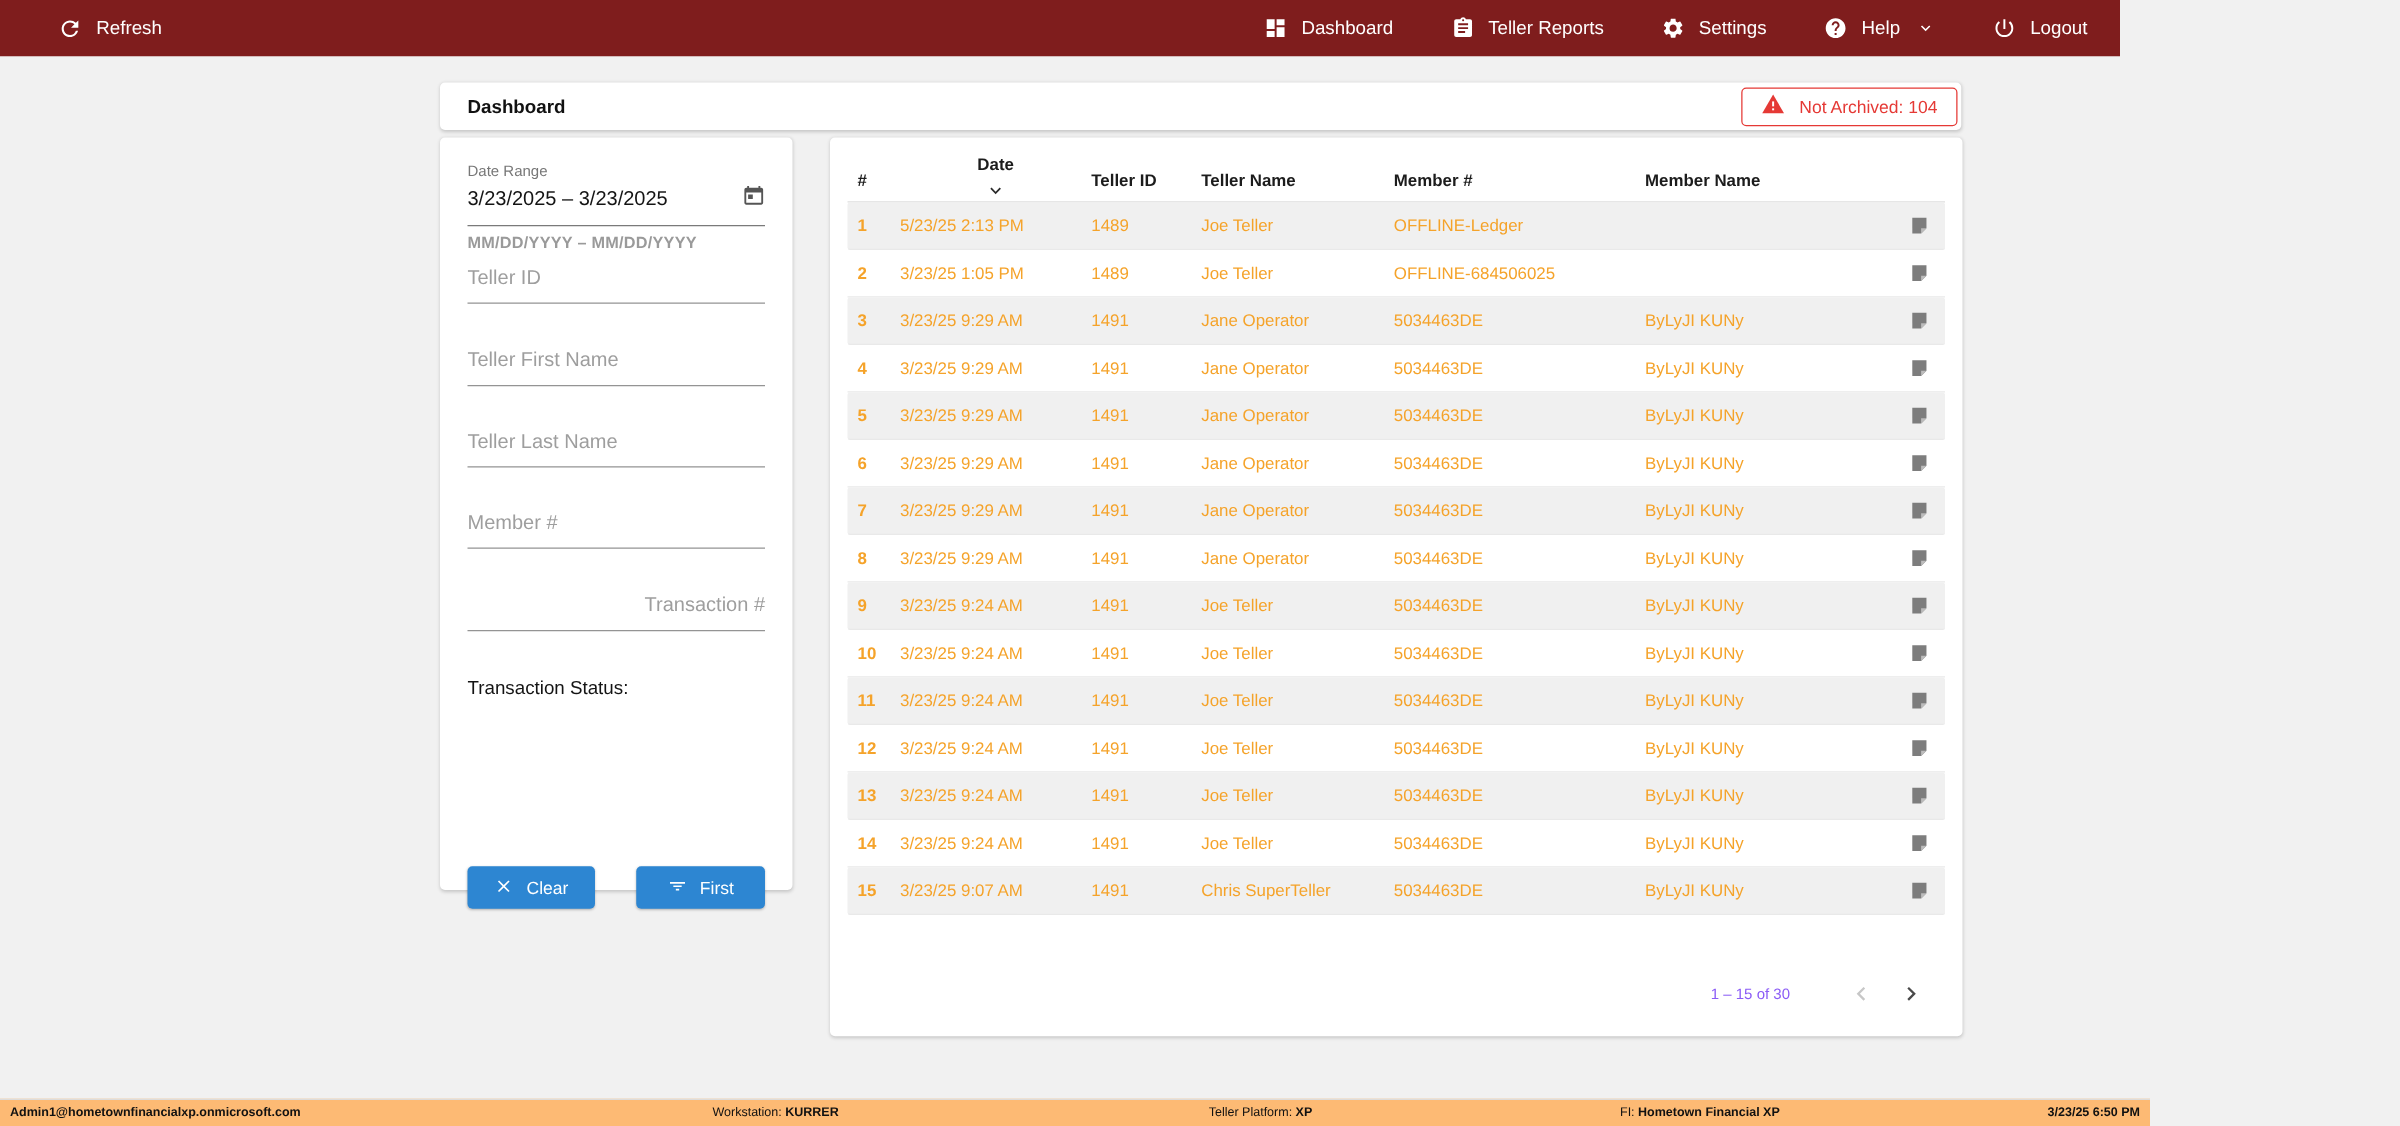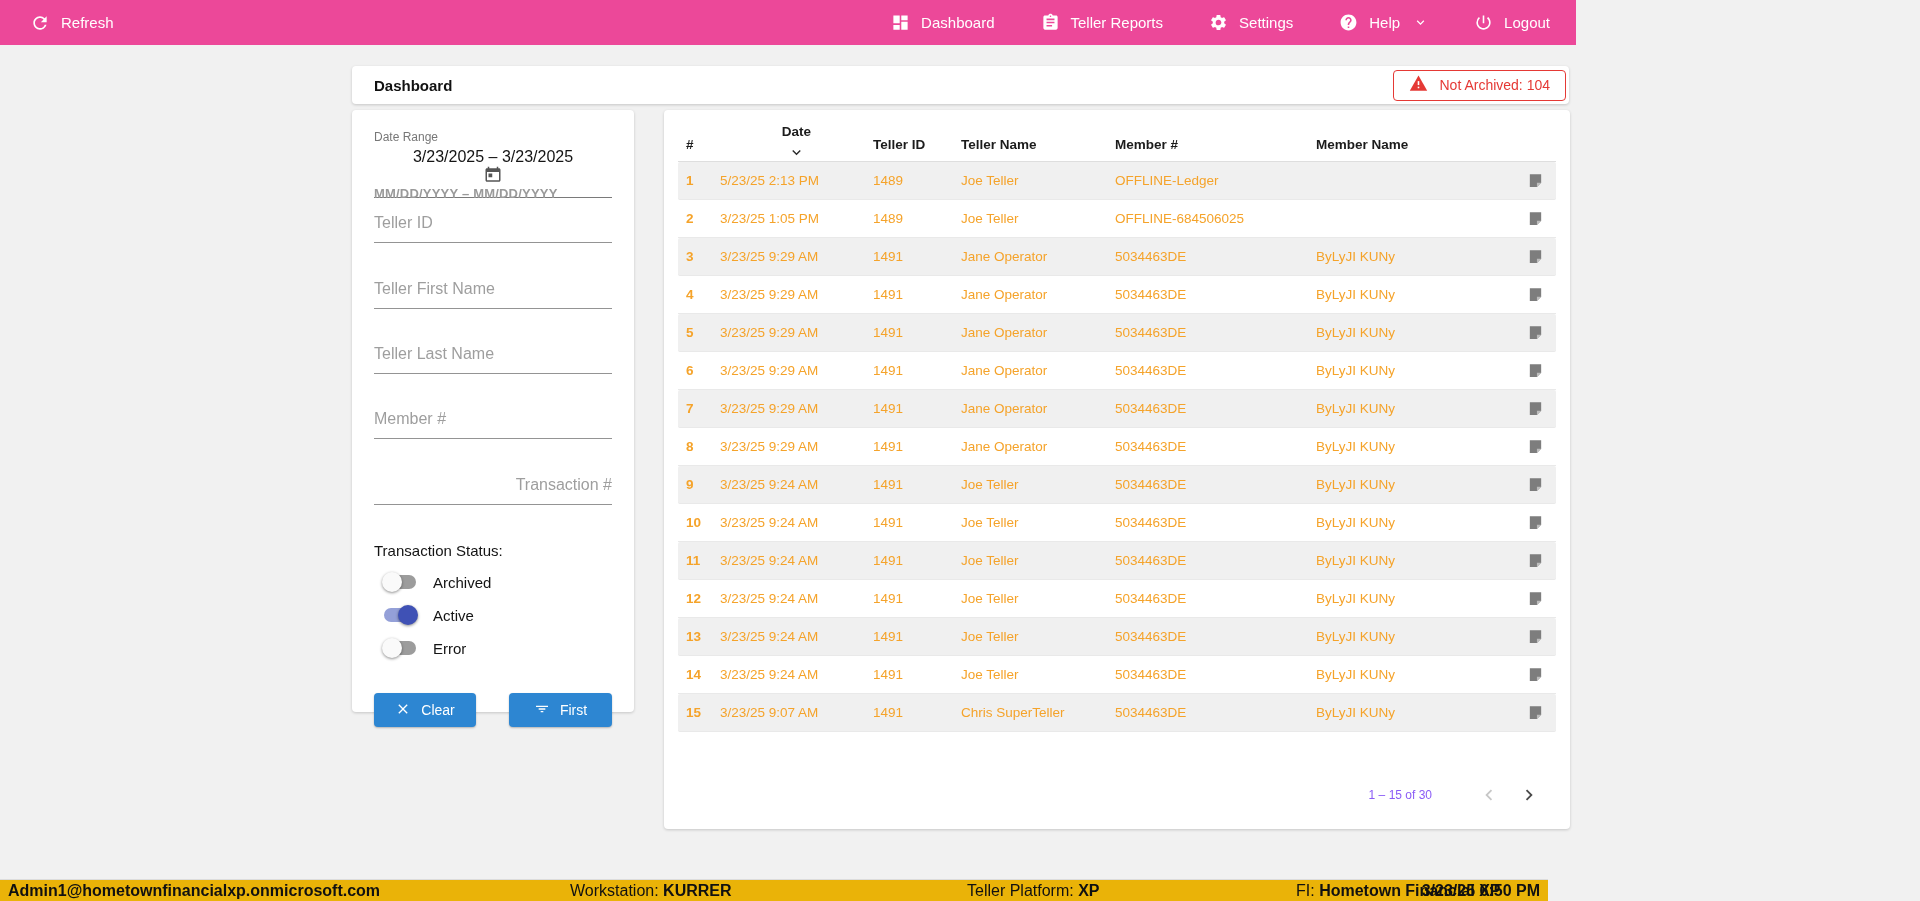--- a/index.html
+++ b/index.html
@@ -1,41 +1,41 @@
 <!DOCTYPE html>
 <html><head>
 <meta charset="utf-8">
 <style>
   * { margin:0; padding:0; box-sizing:border-box; }
   html,body { width:1920px; height:901px; overflow:hidden; }
   body { font-family:"Liberation Sans", sans-serif; background:#f1f1f1; position:relative; }
 
   
-  .topbar { position:absolute; top:0; left:0; width:1576px; height:45px; background:#ec4899;
-            display:flex; align-items:center; color:#fff; }
+  .topbar { position:absolute; top:0; left:0; width:1696px; height:45px; background:#7f1d1d;
+            display:flex; align-items:center; color:#fff;padding-left:16px; }
   .topbar .nav-item { display:flex; align-items:center; gap:11px; font-size:15px; cursor:pointer; }
   .topbar svg { display:block; }
   .refresh-group { margin-left:30px; }
   .topnav { margin-left:auto; margin-right:26px; display:flex; align-items:center; gap:46px; }
   .chev-dn { margin-left:2px; }
 
   
   .card { position:absolute; background:#fff; border-radius:4px; box-shadow:0 1px 3px rgba(0,0,0,.18); }
 
   .header-card { left:352px; top:66px; width:1217px; height:38px; display:flex; align-items:center; }
   .page-title { margin-left:22px; font-size:15px; font-weight:bold; color:#111; }
   .alert-badge { margin-left:auto; margin-right:3px; height:31px; border:1px solid #e53935; border-radius:4px;
                  display:flex; align-items:center; gap:11px; padding:0 15px; color:#e53935; font-size:14px; }
 
   
   .filter-card { left:352px; top:110px; width:282px; height:602px; }
   .f-abs { position:absolute; left:22px; width:238px; }
   .small-label { top:20px; font-size:12px; color:#777; }
   .date-row { top:38px; display:flex; align-items:center; justify-content:space-between;
-              font-size:16px; color:#141414; border-bottom:1px solid #7a7a7a; padding-bottom:9px;flex-direction:column; }
+              font-size:16px; color:#141414; border-bottom:1px solid #7a7a7a; padding-bottom:9px; }
   .date-helper { top:76px; font-size:13px; color:#9a9a9a; letter-spacing:.2px;font-weight:bold; }
   .field { border-bottom:1px solid #949494; padding-bottom:10px; font-size:16px; color:#9e9e9e; }
   .f-teller-id { top:104px; } .f-first { top:170px; } .f-last { top:235px; }
   .f-member { top:300px; } .f-txn { top:366px;text-align:right; }
   .status-label { top:432px; font-size:15px; color:#141414; }
   .toggles { top:462px; left:30px; width:220px; display:flex; flex-direction:column; gap:13px; }
   .toggle-row { display:flex; align-items:center; gap:15px; height:20px; cursor:pointer; }
   .toggle { position:relative; width:36px; height:20px; flex:0 0 36px; }
   .toggle .track { position:absolute; left:2px; top:3px; width:32px; height:14px; border-radius:7px; background:#9c9c9c; }
   .toggle .thumb { position:absolute; top:0; left:0; width:20px; height:20px; border-radius:50%;
@@ -62,22 +62,22 @@
   .rows .trow.odd { background:#f0f0f0; border-radius:2px; }
   .rows .c-num { font-weight:bold; }
   .c-icon { display:flex; justify-content:flex-end; padding-right:12px; }
   .paginator { position:absolute; right:28px; top:672px; display:flex; align-items:center; }
   .pag-range { font-size:12px; color:#8b5cf6; margin-right:44px; }
   .pag-btn { width:26px; height:26px; border:none; background:transparent; display:flex; align-items:center;
              justify-content:center; cursor:pointer; padding:0; }
   .pag-btn + .pag-btn { margin-left:14px; }
 
   
-  .statusbar { position:absolute; left:0; bottom:0; width:1548px; height:22px; background:#eab308;
-               border-top:1px solid #dcdcdc; font-size:16px; color:#111; }
+  .statusbar { position:absolute; left:0; bottom:0; width:1720px; height:22px; background:#fdba74;
+               border-top:1px solid #dcdcdc; font-size:10px; color:#111; }
   .statusbar > div { position:absolute; top:0; line-height:21px; white-space:nowrap; }
   .sb-user { left:8px; font-weight:bold; }
   .sb-ws { left:570px; } .sb-plat { left:967px; } .sb-fi { left:1296px; }
   .sb-time { right:8px; font-weight:bold; }
   .sb-val { font-weight:bold; }
 </style>
 </head>
 <body>
 
 <div class="topbar">
@@ -164,45 +164,20 @@
   </div>
   <div class="f-abs date-helper">MM/DD/YYYY – MM/DD/YYYY</div>
 
   <div class="f-abs field f-teller-id">Teller ID</div>
   <div class="f-abs field f-first">Teller First Name</div>
   <div class="f-abs field f-last">Teller Last Name</div>
   <div class="f-abs field f-member">Member #</div>
   <div class="f-abs field f-txn">Transaction #</div>
 
   <div class="f-abs status-label">Transaction Status:</div>
-  <div class="f-abs toggles">
-  <div class="toggle-row">
-    <span class="toggle">
-      <span class="track"></span>
-      <span class="thumb"></span>
-    </span>
-    <span class="toggle-label">Archived</span>
-  </div>
-
-  <div class="toggle-row">
-    <span class="toggle on">
-      <span class="track"></span>
-      <span class="thumb"></span>
-    </span>
-    <span class="toggle-label">Active</span>
-  </div>
-
-  <div class="toggle-row">
-    <span class="toggle">
-      <span class="track"></span>
-      <span class="thumb"></span>
-    </span>
-    <span class="toggle-label">Error</span>
-  </div>
-</div>
 
   <button class="btn btn-clear">
     <span>
       <svg width="16" height="16" viewBox="0 0 24 24" fill="#fff">
           <path d="M19 6.41 17.59 5 12 10.59 6.41 5 5 6.41 10.59 12 5 17.59 6.41 19 12 13.41 17.59 19 19 17.59 13.41 12z"></path>
         </svg>
     </span>
     <span>Clear</span>
   </button>
   <button class="btn btn-apply">

